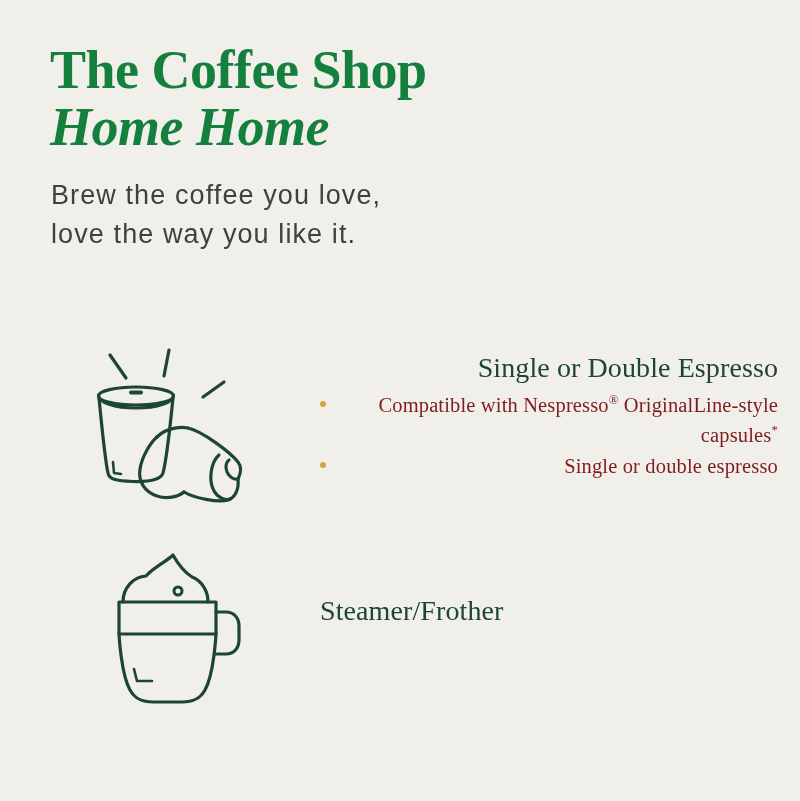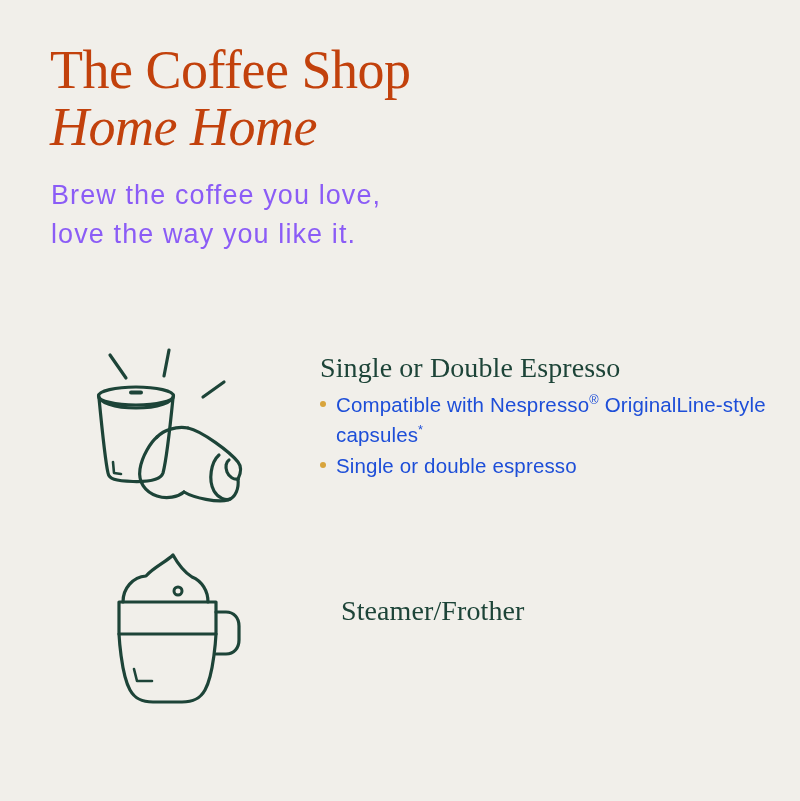--- a/index.html
+++ b/index.html
@@ -19,38 +19,38 @@
     height: 801px;
     background: #F1EFEA;
   }
 
   
   .headline {
     position: absolute;
     left: 50px;
     top: 42px;
     font-family: "Liberation Serif", serif;
-    color: #c2410c;
+    color: #15803d;
     font-size: 54px;
     line-height: 57px;
     letter-spacing: -0.5px;
-    font-weight: 400;
+    font-weight: 700;
   }
   .headline .line2 {
     font-style: italic;
     display: block;
   }
   .headline .line1 { display: block; }
 
   
   .subheadline {
     position: absolute;
     left: 51px;
     top: 176px;
-    color: #8b5cf6;
+    color: #404040;
     font-size: 27px;
     line-height: 39px;
     letter-spacing: 1.1px;
     font-weight: 400;
   }
   .subheadline span { display: block; }
 
   
   .feature {
     position: absolute;
@@ -73,47 +73,48 @@
     margin: 0 0 6px 0;
   }
   .bullets {
     list-style: none;
     margin: 0;
     padding: 0;
   }
   .bullets li {
     position: relative;
     padding-left: 16px;
-    color: #1d4ed8;
+    color: #7f1d1d;
     font-size: 20.5px;
     line-height: 30px;
     letter-spacing: 0.15px;
     margin-bottom: 1px;
+    font-family: Liberation Serif, serif;
   }
   .bullets li .dot {
     position: absolute;
     left: 0;
     top: 11px;
     width: 6px;
     height: 6px;
     border-radius: 50%;
     background: #D8A43C;
   }
   sup {
     font-size: 0.62em;
     vertical-align: super;
     line-height: 0;
   }
 
   
   #feature-espresso { left: 78px; top: 340px; width: 700px; }
   #feature-espresso .feature-icon { width: 242px; }
-  #feature-espresso .feature-text { padding-top: 12px; }
+  #feature-espresso .feature-text { padding-top: 12px; text-align: right; }
 
-  #feature-steamer { left: 98px; top: 550px; width: 700px; gap: 21px; }
+  #feature-steamer { left: 98px; top: 550px; width: 700px; }
   #feature-steamer .feature-icon { width: 222px; }
   #feature-steamer .feature-text { padding-top: 45px; }
 
   svg { display: block; overflow: visible; }
 </style>
 </head>
 <body>
 
 <div class="page">
 

